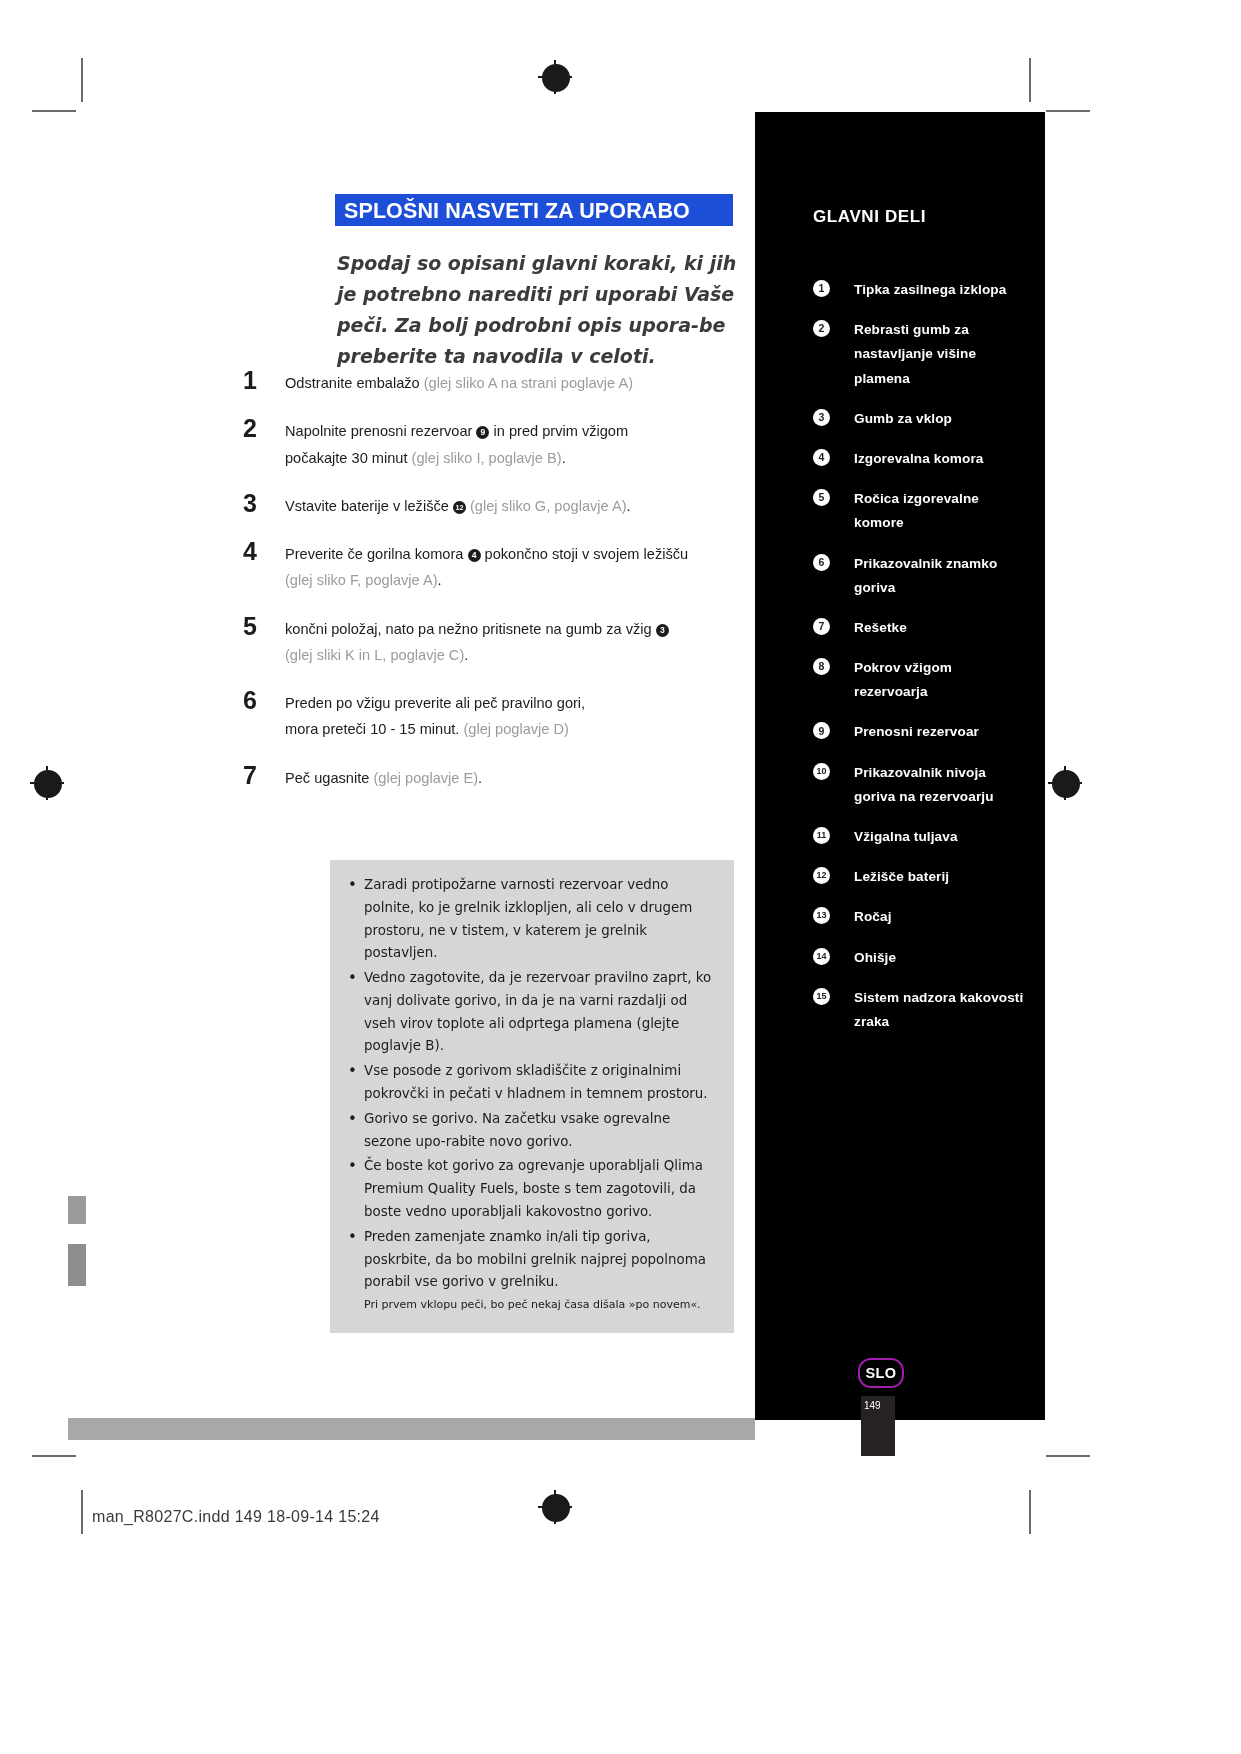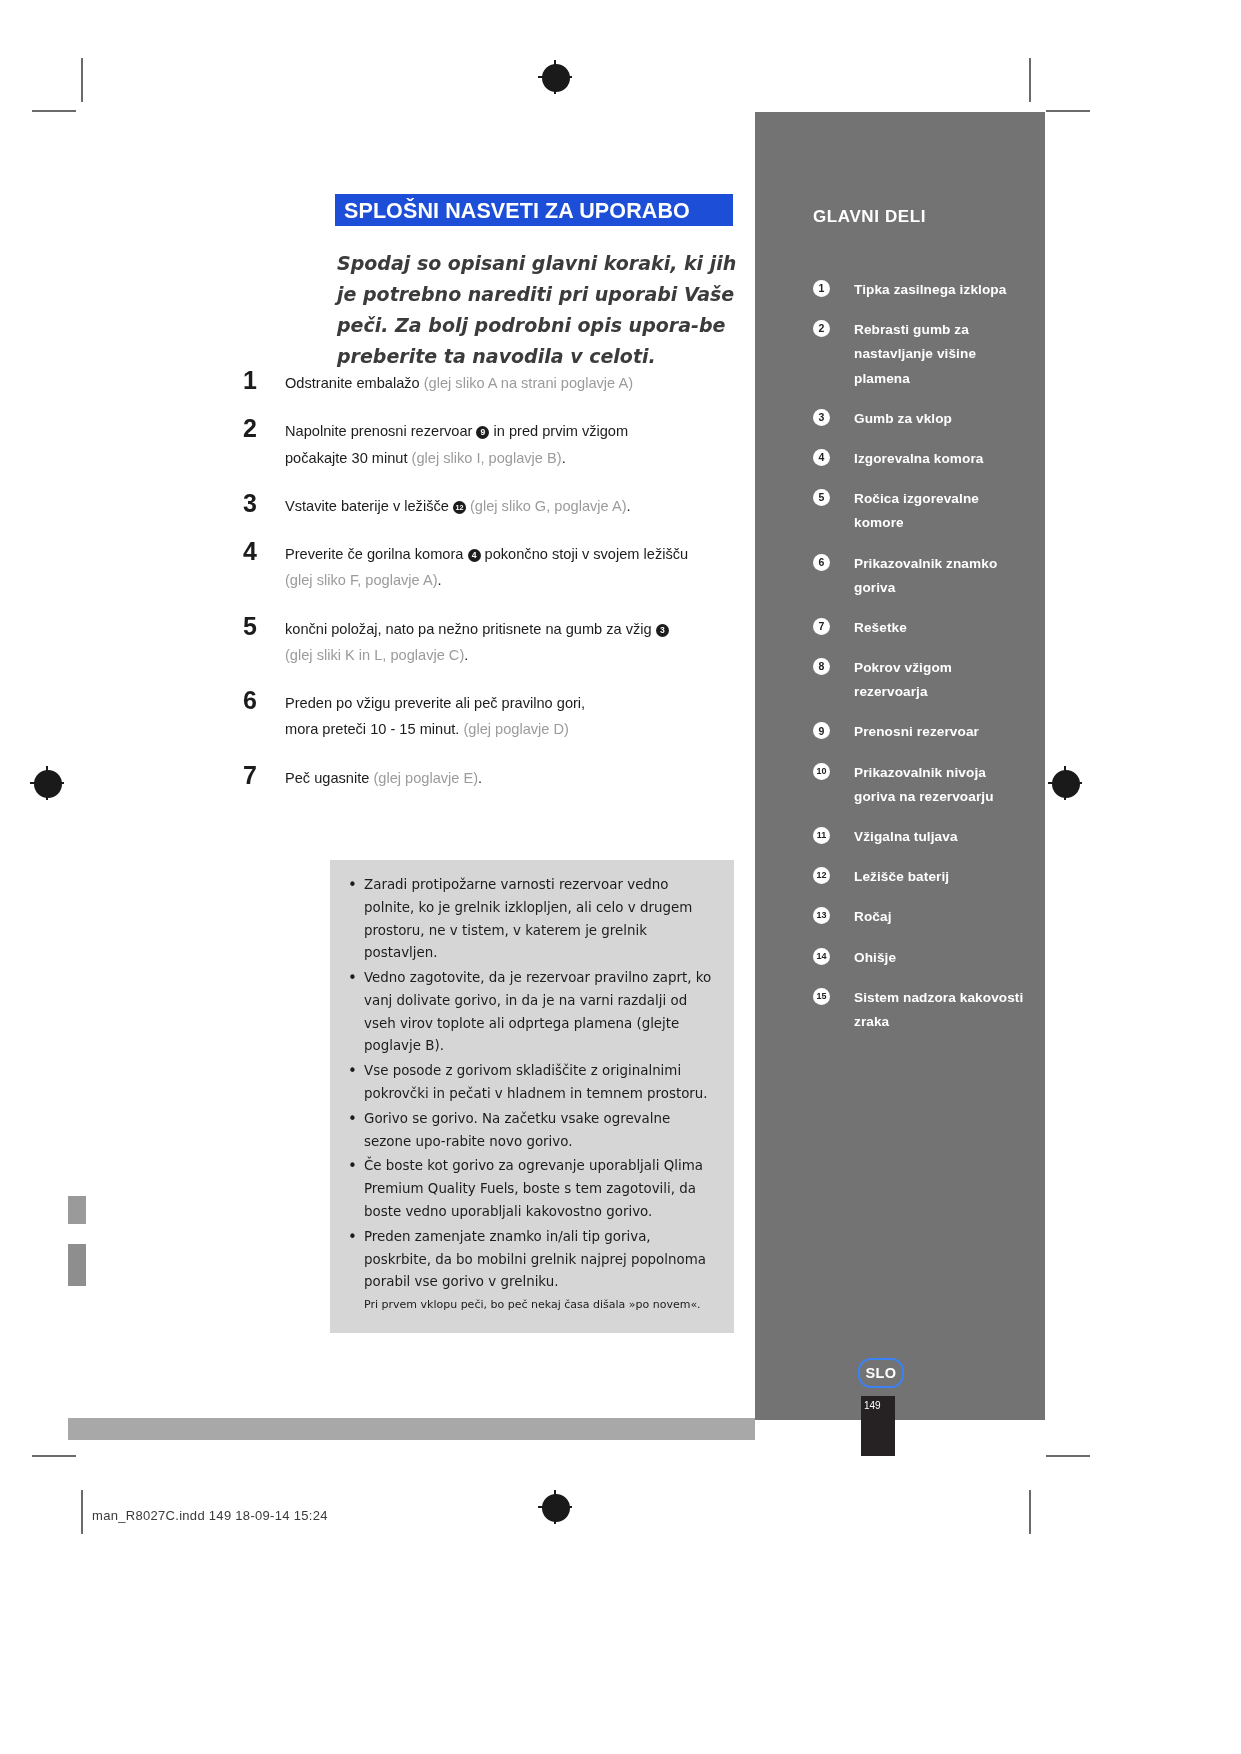--- a/index.html
+++ b/index.html
@@ -6,30 +6,30 @@
   body{width:1241px;height:1754px;position:relative;font-family:"Liberation Sans",sans-serif;overflow:hidden;}
 
   .page{position:absolute;inset:0;background:#fff;}
   .regmark{position:absolute;width:34px;height:34px;}
   .regmark .ring{position:absolute;left:4px;top:4px;width:24px;height:24px;border:2px solid #1a1a1a;border-radius:50%;}
   .regmark .ring.filled{background:#1a1a1a;}
   .regmark .hline{position:absolute;left:0;top:16px;width:34px;height:2px;background:#1a1a1a;}
   .regmark .vline{position:absolute;top:0;left:16px;width:2px;height:34px;background:#1a1a1a;}
 
   
-  .sidebar{position:absolute;left:755px;top:112px;width:290px;height:1308px;background:#737373;color:#fff;text-decoration:underline;}
+  .sidebar{position:absolute;left:755px;top:112px;width:290px;height:1308px;background:#000000;color:#fff;text-decoration:underline;}
   .sidebar-title{position:absolute;left:58px;top:95px;font-size:17px;font-weight:bold;letter-spacing:.6px;color:#ffffff;}
   .parts-list{position:absolute;left:58px;top:166px;width:212px;}
   .part-item{display:flex;align-items:flex-start;margin-bottom:16px;}
   .part-num{flex:0 0 auto;width:17px;height:17px;border-radius:50%;background:#ffffff;color:#262223;font-size:10.5px;font-weight:bold;display:flex;align-items:center;justify-content:center;margin-top:2px;line-height:1;}
   .part-num.wide{font-size:9px;}
   .part-label{margin-left:24px;font-size:13.6px;font-weight:bold;line-height:1.78;color:#ffffff;letter-spacing:.1px;}
 
   
-  .slo-badge{position:absolute;left:858px;top:1358px;width:42px;height:26px;border:2px solid #3b82f6;border-radius:13px;color:#ffffff;font-size:14.5px;font-weight:bold;display:flex;align-items:center;justify-content:center;letter-spacing:.4px;}
+  .slo-badge{position:absolute;left:858px;top:1358px;width:42px;height:26px;border:2px solid #a21caf;border-radius:13px;color:#ffffff;font-size:14.5px;font-weight:bold;display:flex;align-items:center;justify-content:center;letter-spacing:.4px;}
   .page-tab{position:absolute;left:861px;top:1396px;width:34px;height:60px;background:#262223;}
   .page-num{position:absolute;left:864px;top:1400px;width:28px;text-align:left;color:#ffffff;font-size:10px;font-weight:normal;}
 
   
   .title-bar{position:absolute;left:335px;top:194px;width:398px;height:32px;background:#1d4ed8;}
   .title-bar span{position:absolute;left:9px;top:5px;color:#ffffff;font-size:21.5px;font-weight:bold;letter-spacing:.1px;}
 
   .intro{position:absolute;left:337px;top:248px;width:400px;font-size:19px;font-style:italic;font-weight:bold;line-height:1.64;color:#3b3b3b;font-family:"DejaVu Sans",sans-serif;}
 
   .steps{position:absolute;left:243px;top:370px;width:500px;}
@@ -43,21 +43,21 @@
   .notes{position:absolute;left:330px;top:860px;width:404px;background:#d6d6d6;padding:14px 16px 18px 16px;box-sizing:border-box;}
   .notes ul{margin:0;padding:0;list-style:none;}
   .notes li{position:relative;padding-left:18px;margin-bottom:2px;font-size:13.4px;line-height:1.70;color:#1c1c1c;font-family:"DejaVu Sans",sans-serif;}
   .notes li .bul{position:absolute;left:2px;top:-1px;font-size:15px;}
   .notes .tail{padding-left:18px;font-size:11px;line-height:1.70;color:#1c1c1c;font-family:"DejaVu Sans",sans-serif;margin-top:1px;}
 
   
   .grayband{position:absolute;left:68px;top:1418px;width:687px;height:22px;background:#a8a8a8;}
   .sidebar-gray-top{position:absolute;left:68px;top:1196px;width:18px;height:28px;background:#9a9a9a;}
   .sidebar-gray-bot{position:absolute;left:68px;top:1244px;width:18px;height:42px;background:#8e8e8e;}
-  .footer{position:absolute;left:92px;top:1508px;font-size:13px;color:#3a3a3a;letter-spacing:.3px;}
+  .footer{position:absolute;left:92px;top:1508px;font-size:16px;color:#3a3a3a;letter-spacing:.3px;}
   .vrule{position:absolute;background:#6b6b6b;width:2px;}
   .hrule{position:absolute;background:#6b6b6b;height:2px;}
 </style>
 </head>
 <body>
 
 <div class="page">
 
   <div class="vrule" style="left:81px;top:58px;height:44px;"></div>
   <div class="vrule" style="left:1029px;top:58px;height:44px;"></div>

